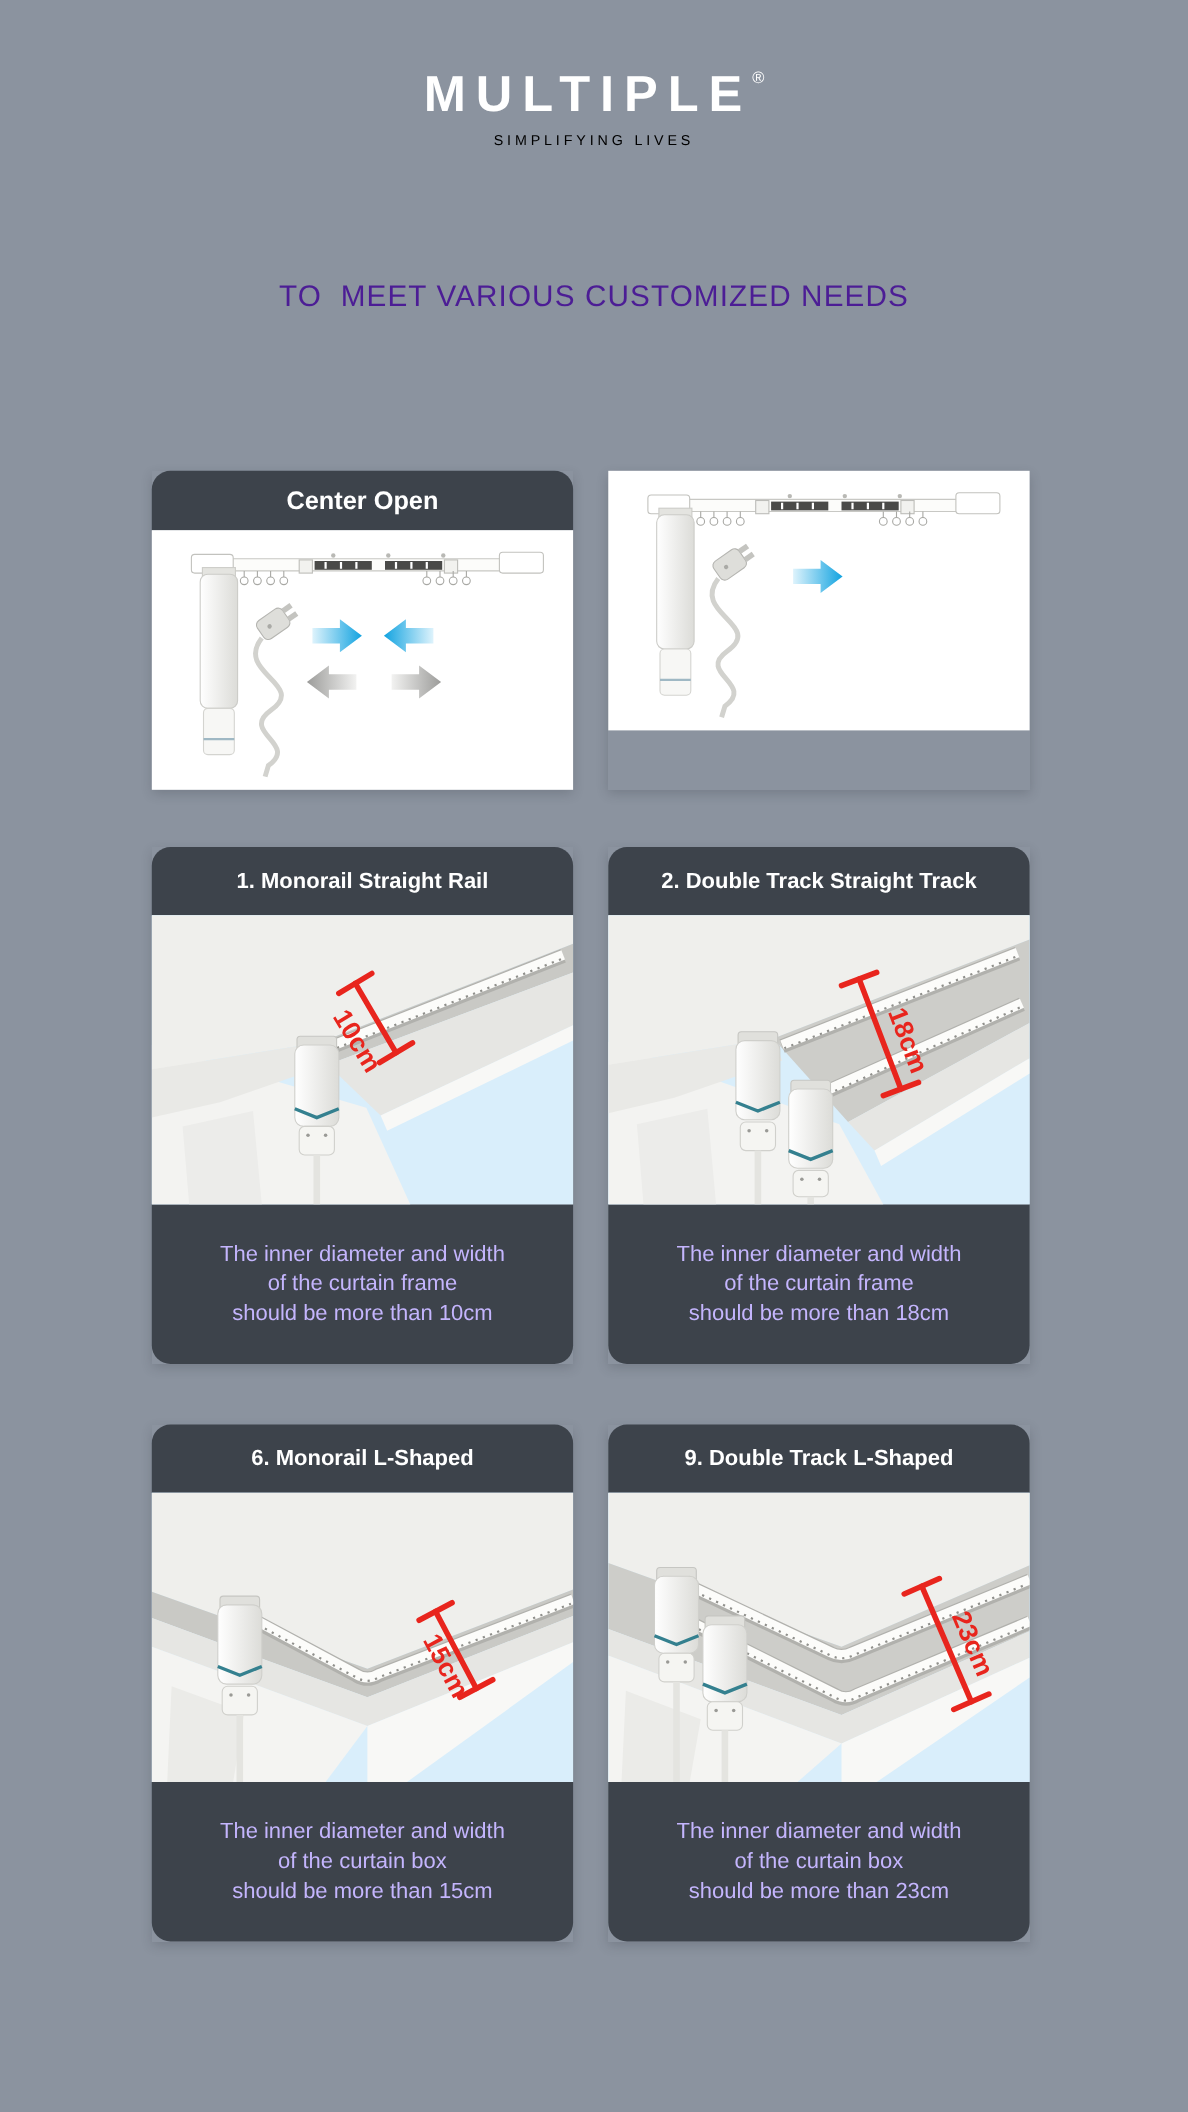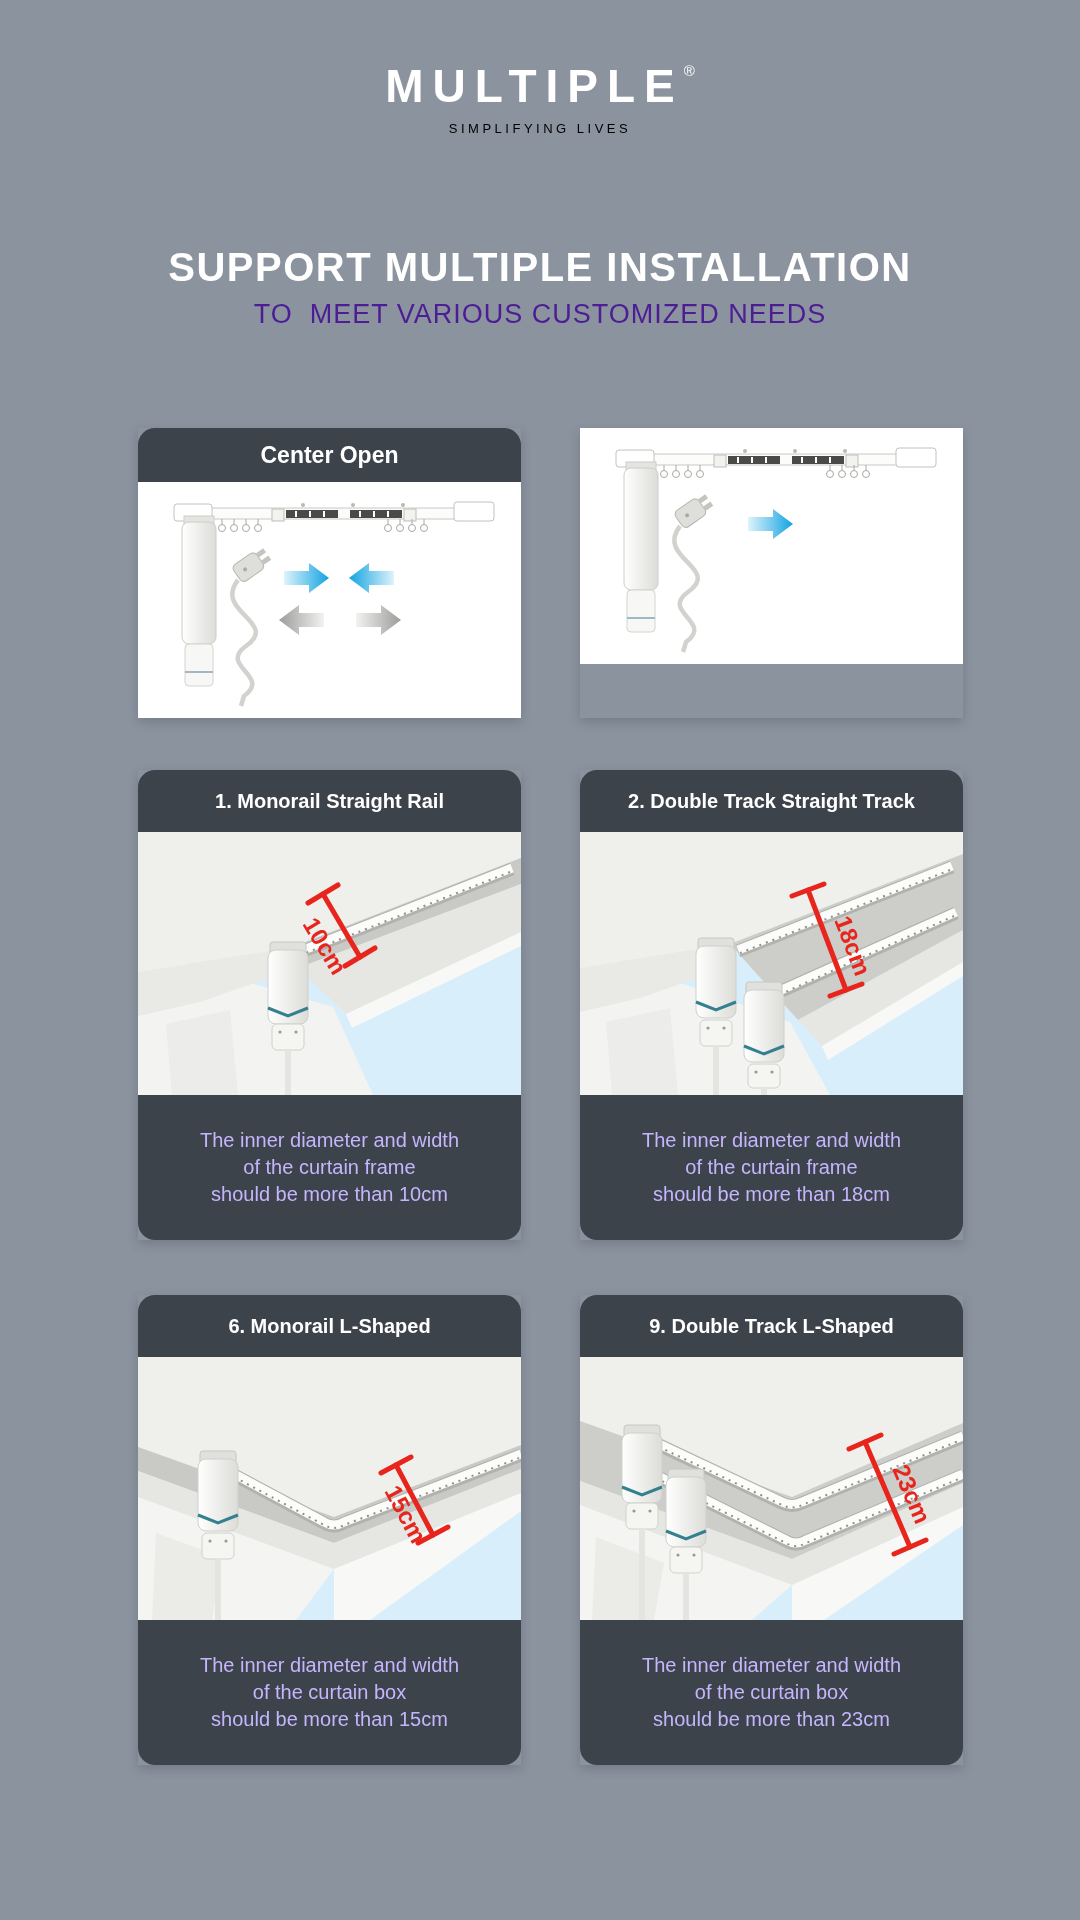--- a/index.html
+++ b/index.html
@@ -16,21 +16,21 @@
   .brand-logo{font-size:46px;font-weight:700;letter-spacing:9px;line-height:1}
   .brand-reg{font-size:15px;vertical-align:26px;letter-spacing:0;font-weight:400}
   .brand-tagline{margin-top:12px;font-size:13px;letter-spacing:3.5px;color:#000000;font-weight:400}
 
   
   .heading{position:absolute;top:245px;left:0;width:100%;text-align:center;color:#fff}
   .heading-title{font-size:40px;font-weight:700;letter-spacing:1.5px}
   .heading-sub{margin-top:9px;font-size:27px;font-weight:400;letter-spacing:1px;color:#4c1d95;white-space:pre-wrap}
 
   
-  .row{position:absolute;left:138px;display:flex;column-gap:59px}
+  .row{position:absolute;left:138px;display:flex;column-gap:32px}
   .row-open{top:428px}
   .row-a{top:770px}
   .row-b{top:1295px}
   .card{width:383px;box-shadow:0 4px 10px rgba(40,45,55,.22)}
   .card-header{
     background:#3d434b;border-radius:17px 17px 0 0;color:#fff;
     display:flex;align-items:center;justify-content:center;
   }
   .row-open .card-header{height:54px;font-size:23px;font-weight:700}
   .row-a .card-header,.row-b .card-header{height:62px;font-size:20px;font-weight:700}
@@ -51,21 +51,20 @@
 <div class="page">
 
   <div class="brand">
     <div>
       <span class="brand-logo">MULTIPLE</span><sup class="brand-reg">®</sup>
     </div>
     <div class="brand-tagline">SIMPLIFYING LIVES</div>
   </div>
 
   <div class="heading">
-    <div class="heading-title">SUPPORT MULTIPLE INSTALLATION</div>
     <div class="heading-sub">TO  MEET VARIOUS CUSTOMIZED NEEDS</div>
   </div>
 
   <div class="row row-open">
 
     <section class="card">
       <header class="card-header">
         <span>Center Open</span>
       </header>
       <div class="card-image">

